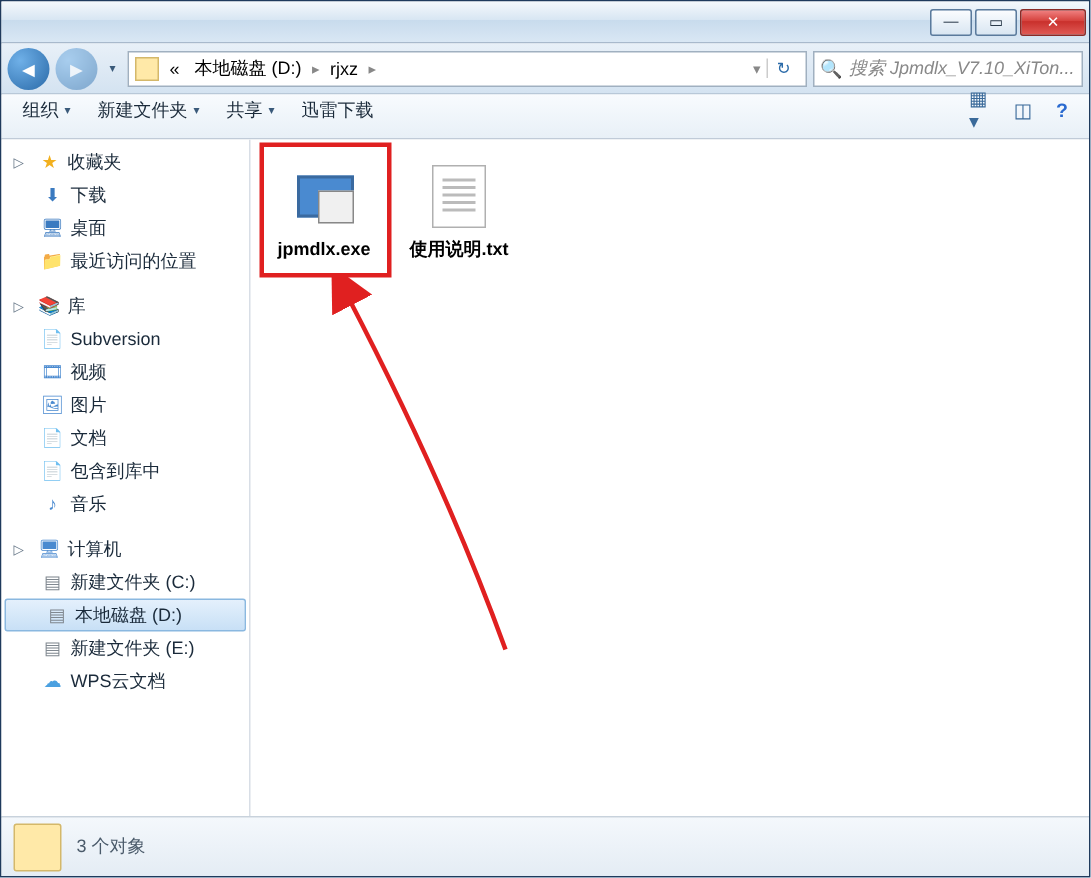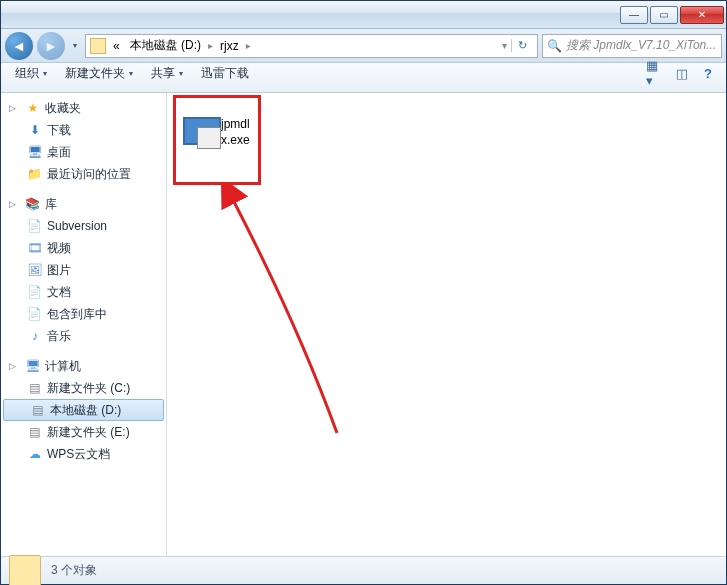--- a/index.html
+++ b/index.html
@@ -35,38 +35,38 @@
 .tree-group { margin-bottom: 8px; }
 .tree-item { display: flex; align-items: center; height: 22px; padding: 0 4px 0 8px; gap: 4px; cursor: pointer; }
 .tree-item.selected { background: linear-gradient(to bottom, #e4f0fc, #c8e0f6); border: 1px solid #8ab8e0; border-radius: 2px; margin: 0 2px; padding-left: 6px; }
 .tree-item.child { padding-left: 26px; }
 .tree-exp { width: 12px; font-size: 9px; color: #6a7a8a; }
 .tree-icon { width: 16px; height: 16px; display: flex; align-items: center; justify-content: center; font-size: 12px; }
 .tree-label { color: #1a2a3a; }
 
 .content { flex: 1; position: relative; padding: 10px; }
 .file-grid { display: flex; gap: 12px; align-items: flex-start; }
-.file-item { width: 78px; display: flex; align-items: center; cursor: pointer; padding: 4px; }
+.file-item { width: 78px; display: flex; flex-direction: column; align-items: center; text-align: center; cursor: pointer; padding: 4px; font-weight: bold; }
 .file-icon { width: 48px; height: 48px; margin-bottom: 4px; display: flex; align-items: center; justify-content: center; }
 .file-name { word-break: break-all; line-height: 1.3; }
 .highlight-box { position: absolute; border: 3px solid #e02020; pointer-events: none; }
 
 
 .ico-exe { width: 40px; height: 36px; position: relative; }
 .ico-exe::before { content: ""; position: absolute; width: 34px; height: 24px; background: #4a8ad0; border: 2px solid #3a6aa0; top: 4px; left: 2px; }
 .ico-exe::after { content: ""; position: absolute; width: 22px; height: 20px; background: #f0f0f0; border: 1px solid #888; bottom: 0; right: 0; }
 .ico-disc { width: 14px; height: 10px; background: #fff; border: 1px solid #888; position: absolute; bottom: 2px; right: 3px; border-radius: 2px; }
 .ico-html { width: 36px; height: 42px; background: #fff; border: 1px solid #b0b0b0; position: relative; }
 .ico-html::after { content: "e"; position: absolute; top: 8px; left: 8px; width: 20px; height: 20px; border-radius: 50%; background: #8ac040; color: #fff; font-weight: bold; font-size: 14px; display: flex; align-items: center; justify-content: center; }
 .ico-txt { width: 36px; height: 42px; background: #fff; border: 1px solid #b0b0b0; position: relative; }
 .ico-txt::before { content: ""; position: absolute; top: 8px; left: 6px; right: 6px; height: 2px; background: #bbb; box-shadow: 0 5px 0 #bbb, 0 10px 0 #bbb, 0 15px 0 #bbb, 0 20px 0 #bbb; }
 
 .arrow-annot { position: absolute; pointer-events: none; }
 
-.statusbar { height: 28px; background: linear-gradient(to bottom, #f4f8fc, #e4ecf4); border-top: 1px solid #c8d2dc; display: flex; align-items: center; padding: 0 8px; gap: 10px; }
+.statusbar { height: 40px; background: linear-gradient(to bottom, #f4f8fc, #e4ecf4); border-top: 1px solid #c8d2dc; display: flex; align-items: center; padding: 0 8px; gap: 10px; }
 .status-icon { width: 32px; height: 32px; background: #ffe9a8; border: 1px solid #d4b86a; border-radius: 2px; }
 .status-text { color: #4a5a6a; }
 .ico-star { color: #f2b01e; }
 .ico-dl { color: #3a7ac0; }
 .ico-desk { color: #3a7ac0; }
 .ico-recent { color: #6a4aa0; }
 .ico-lib { color: #d4a040; }
 .ico-svn { color: #4a8ad0; }
 .ico-vid { color: #4a8ad0; }
 .ico-img { color: #4a8ad0; }
@@ -211,20 +211,26 @@
     <div class="content">
       <div class="file-grid">
         <div class="file-item">
           <div class="file-icon">
               <div class="ico-exe">
                 <span class="ico-disc"></span>
               </div>
             </div>
           <div class="file-name">jpmdlx.exe</div>
         </div>
+        <div class="file-item">
+          <div class="file-icon">
+              <div class="ico-txt"></div>
+            </div>
+          <div class="file-name">使用说明.txt</div>
+        </div>
       </div>
 
       <div class="highlight-box" style="left:6px;top:2px;width:88px;height:90px;"></div>
 
       <svg class="arrow-annot" width="160" height="260" style="left:40px;top:90px;">
         <defs>
             <marker id="ah" markerWidth="10" markerHeight="10" refX="2" refY="5" orient="auto">
               <path d="M0,0 L10,5 L0,10 Z" fill="#e02020"></path>
             </marker>
           </defs>

